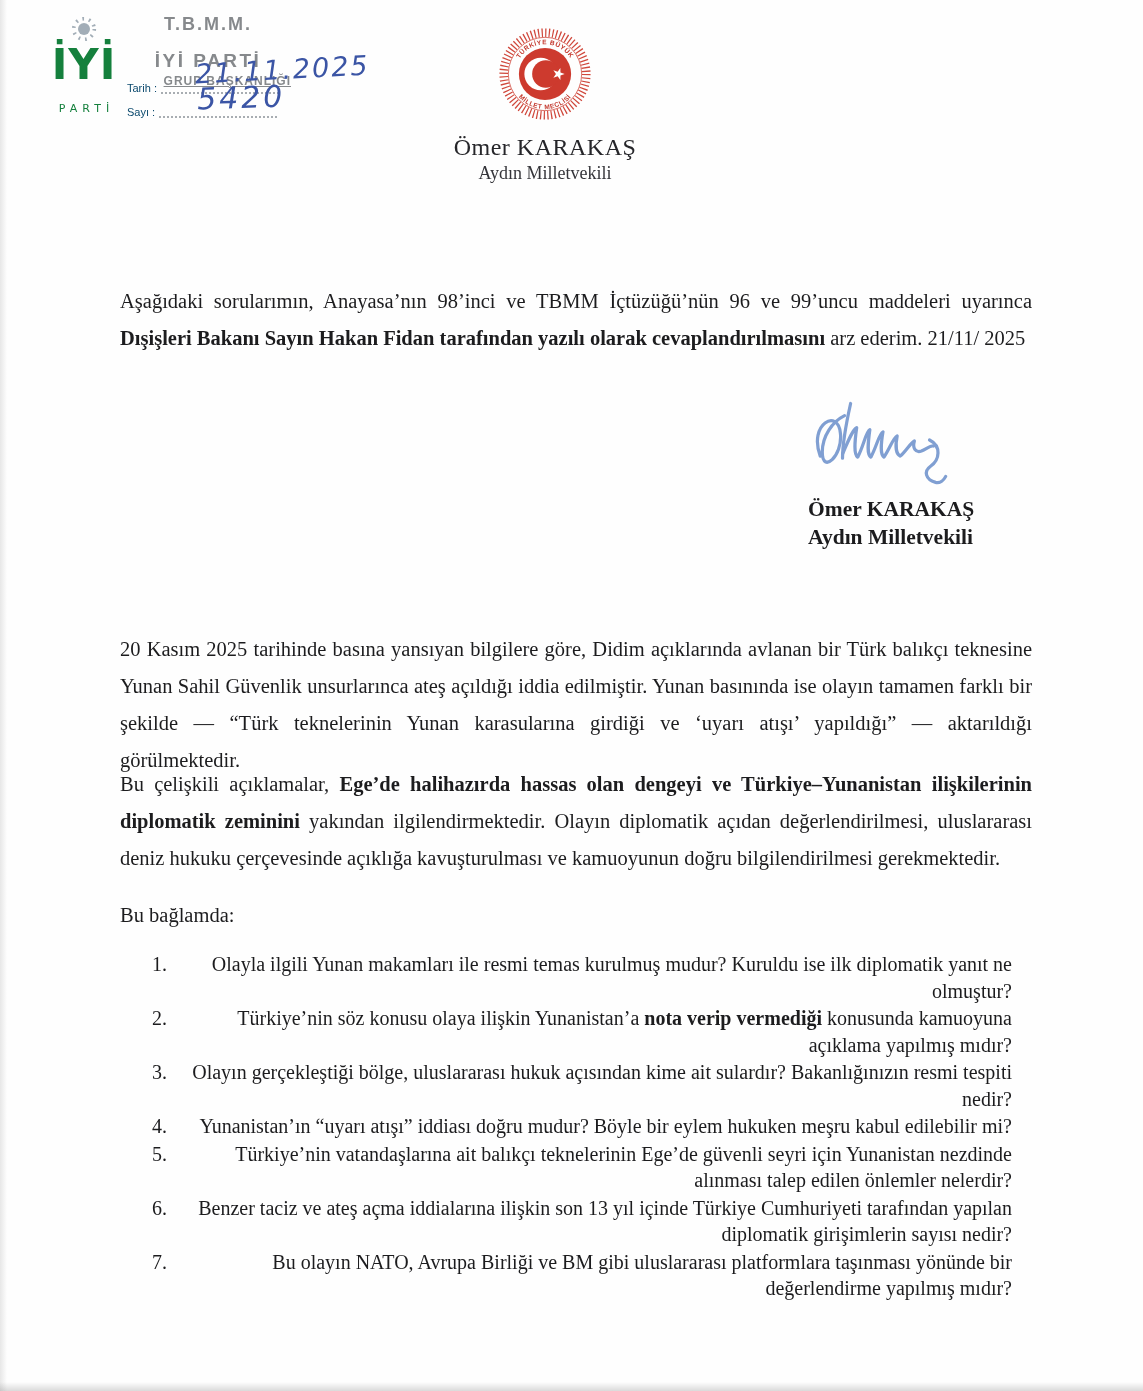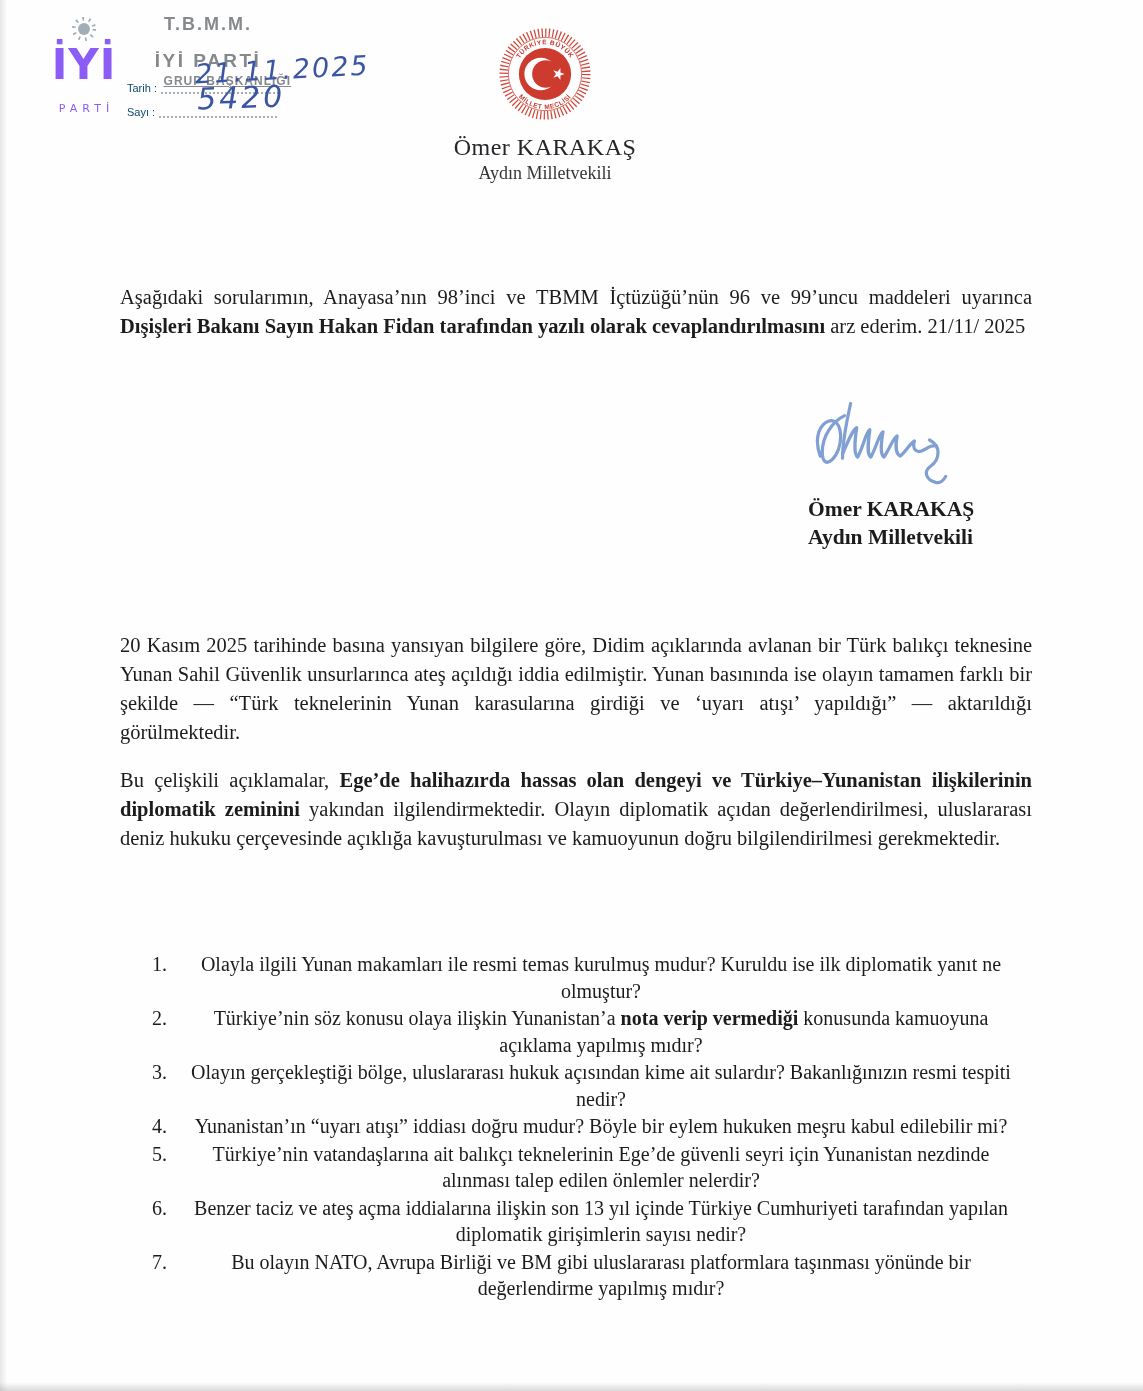--- a/index.html
+++ b/index.html
@@ -14,21 +14,21 @@
     background:linear-gradient(90deg, rgba(90,90,90,.14), rgba(90,90,90,0));
   }
   .scan-bottom {
     position:absolute; left:0; right:0; bottom:0; height:9px;
     background:linear-gradient(180deg, rgba(90,90,90,0), rgba(90,90,90,.22));
   }
 
   
   .iyi-logo {
     position:absolute; left:48px; top:14px; width:72px;
-    text-align:center; color:#8b5cf6;
+    text-align:center; color:#15803d;
     font-family:"DejaVu Sans", sans-serif;
   }
   .iyi-sun { display:block; margin:0 auto 1px auto; opacity:.85; }
   .iyi-word { font-size:42px; font-weight:bold; line-height:40px; letter-spacing:1px; }
   .iyi-sub { font-size:11px; letter-spacing:5px; margin-top:17px; text-indent:5px; }
 
   
   .stamp {
     position:absolute; left:125px; top:14px; width:190px; height:108px;
     font-family:"Liberation Sans", sans-serif; color:#86898c;
@@ -61,38 +61,38 @@
     font-size:18px; color:#35353a;
   }
   .heading {
     position:absolute; left:0; right:0; top:202px; text-align:center;
     font-size:22.5px; font-weight:bold; letter-spacing:0.3px;
   }
 
   
   .para {
     position:absolute; left:120px; width:912px;
-    font-size:20.5px; line-height:29px; text-align:justify;
+    font-size:20.5px; line-height:37px; text-align:justify;
   }
   .intro  { top:283px; }
   .body1  { top:631px; }
   .body2  { top:766px; }
   .context{ top:897px; text-align:left; }
   .b { font-weight:bold; }
 
   
   .sig-svg { position:absolute; left:798px; top:394px; width:172px; height:104px; }
   .sig-name  { position:absolute; left:808px; top:497px; font-size:21.5px; font-weight:bold; }
   .sig-title { position:absolute; left:808px; top:525px; font-size:21.5px; font-weight:bold; }
 
   
   .questions { position:absolute; left:152px; top:951px; width:860px; list-style:none; }
   .q-item { display:flex; margin-bottom:1px; font-size:20px; line-height:26.5px; }
   .q-num { width:38px; flex:none; }
-  .q-text { flex:1; text-align:center; }
+  .q-text { flex:1; text-align:right; }
 </style>
 </head>
 <body>
 
 <div class="page">
   <div class="scan-left"></div>
 
   <div class="iyi-logo">
     <svg class="iyi-sun" width="30" height="30" viewBox="0 0 28 28">
       <circle cx="14" cy="14" r="5.6" fill="#93a0ab"></circle>
@@ -149,20 +149,21 @@
       <path d="M52,8 C48,26 44,48 44,62"></path>
       <path d="M44,58 C50,44 54,34 58,32 C56,46 55,58 59,61 C65,50 67,36 71,34 C69,48 68,58 72,61 C78,50 80,38 84,36 C82,48 81,58 85,61 C91,52 94,42 98,40 C96,50 97,58 101,60 C107,55 111,47 115,45 C113,52 116,57 122,55 C127,53 131,49 134,50"></path>
       <path d="M130,44 C142,50 140,64 131,70 C124,75 126,83 136,86 C140,87 144,84 146,80"></path>
     </g>
   </svg>
   <div class="sig-name">Ömer KARAKAŞ</div>
   <div class="sig-title">Aydın Milletvekili</div>
 
   <p class="para body1">20 Kasım 2025 tarihinde basına yansıyan bilgilere göre, Didim açıklarında avlanan bir Türk balıkçı teknesine Yunan Sahil Güvenlik unsurlarınca ateş açıldığı iddia edilmiştir. Yunan basınında ise olayın tamamen farklı bir şekilde — “Türk teknelerinin Yunan karasularına girdiği ve ‘uyarı atışı’ yapıldığı” — aktarıldığı görülmektedir.</p>
   <p class="para body2"><span>Bu çelişkili açıklamalar, </span><span class="b">Ege’de halihazırda hassas olan dengeyi ve Türkiye–Yunanistan ilişkilerinin diplomatik zeminini</span><span> yakından ilgilendirmektedir. Olayın diplomatik açıdan değerlendirilmesi, uluslararası deniz hukuku çerçevesinde açıklığa kavuşturulması ve kamuoyunun doğru bilgilendirilmesi gerekmektedir.</span></p>
+  <p class="para context">Bu bağlamda:</p>
 
   <ol class="questions">
     <li class="q-item">
       <span class="q-num">1.</span>
       <span class="q-text"><span>Olayla ilgili Yunan makamları ile resmi temas kurulmuş mudur? Kuruldu ise ilk diplomatik yanıt ne olmuştur?</span><span class="b"></span><span></span></span>
     </li>
     <li class="q-item">
       <span class="q-num">2.</span>
       <span class="q-text"><span>Türkiye’nin söz konusu olaya ilişkin Yunanistan’a </span><span class="b">nota verip vermediği</span><span> konusunda kamuoyuna açıklama yapılmış mıdır?</span></span>
     </li>

